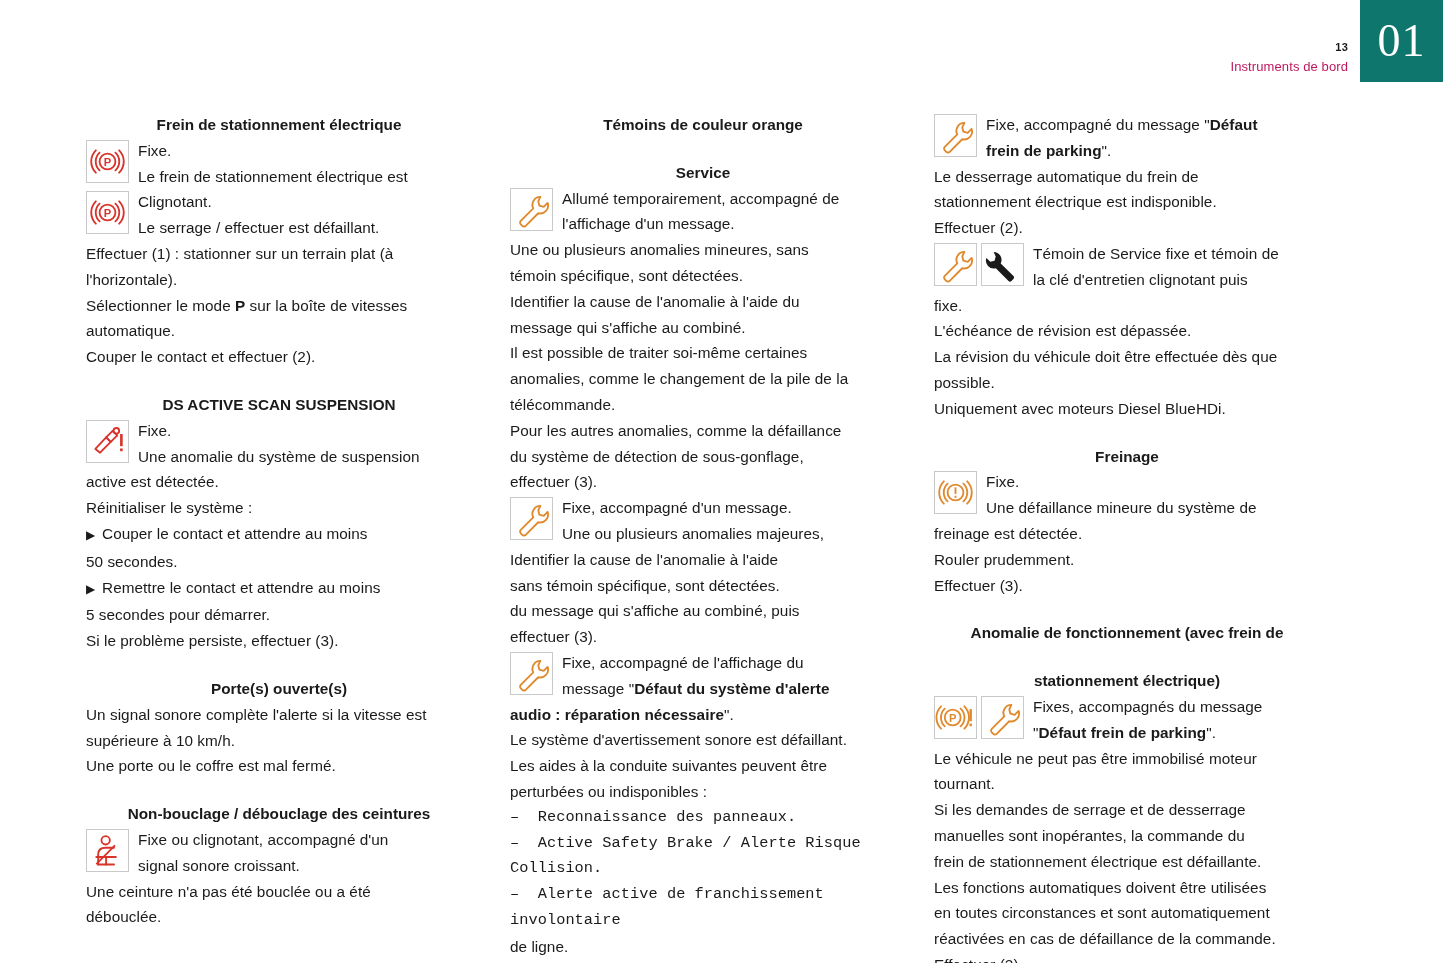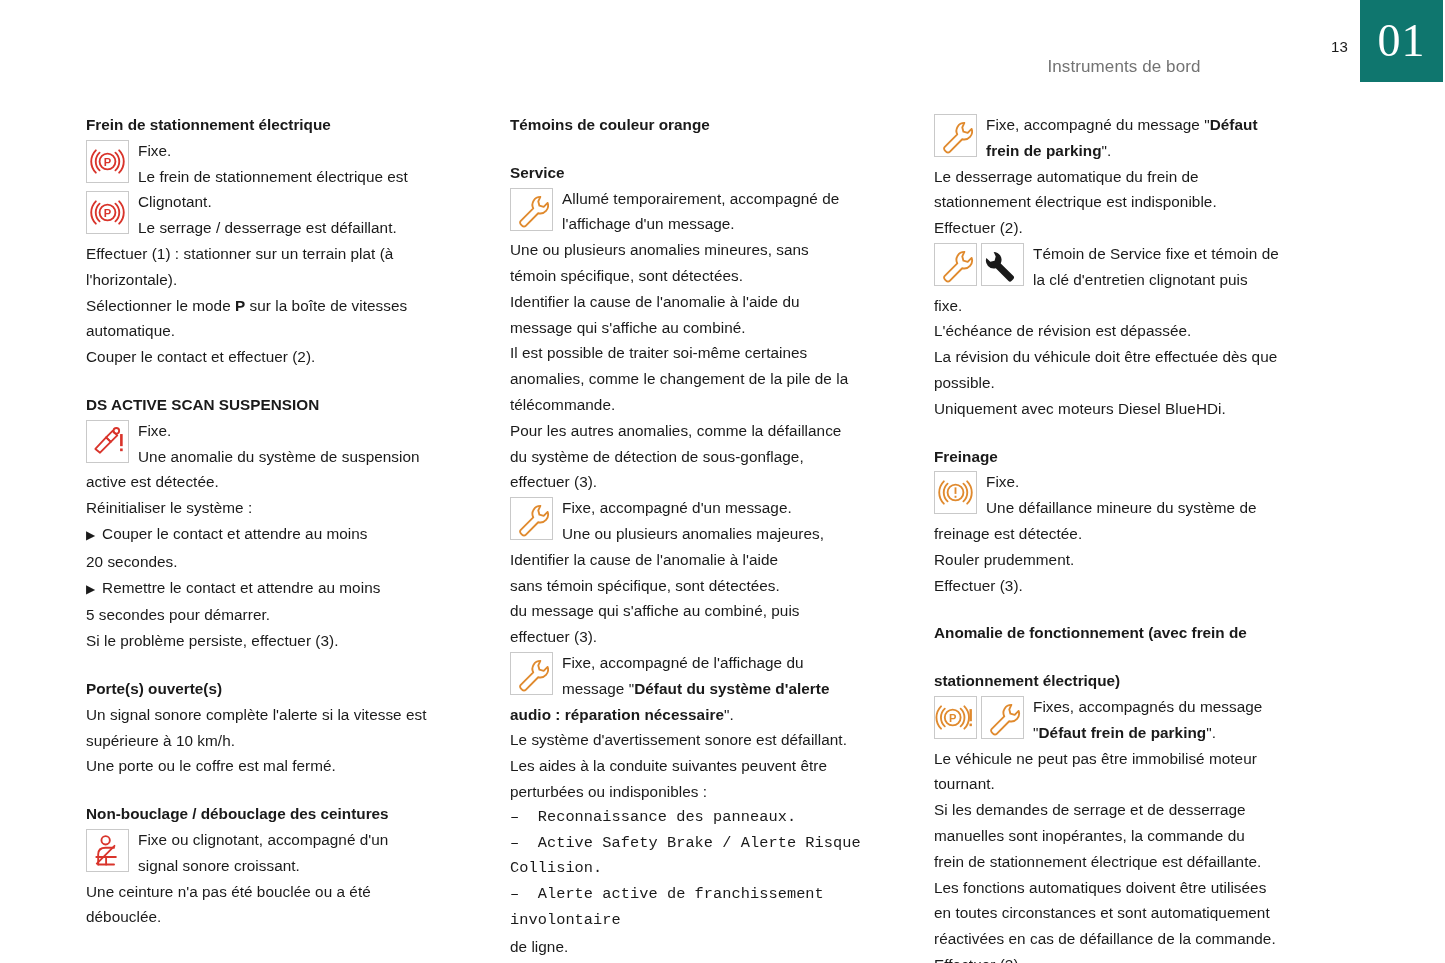--- a/index.html
+++ b/index.html
@@ -39,31 +39,30 @@
     letter-spacing: 1px;
   }
   .header-text {
     position: absolute;
     top: 38px;
     left: 900px;
     width: 448px;
     text-align: right;
   }
   .header-pagenum {
-    font-size: 15px;
-    font-weight: normal;
+    font-size: 11px;
+    font-weight: bold;
     line-height: 18px;
     letter-spacing: .2px;
   }
   .header-title {
-    font-size: 17px;
+    font-size: 13px;
     line-height: 22px;
     letter-spacing: .1px;
-    color: #737373;
-    text-align: center;
+    color: #be185d;
   }
 
   
   .columns {
     position: absolute;
     top: 112px;
     left: 0;
     width: 1445px;
     display: flex;
   }
@@ -76,20 +75,21 @@
   .col-1 { margin-left: 86px; }
   .col-2 { margin-left: 38px; }
   .col-3 { margin-left: 38px; }
 
   h3.sec-head {
     font-size: 15.3px;
     font-weight: bold;
     line-height: 25.8px;
     margin: 0;
     letter-spacing: 0px;
+    text-align: center;
   }
   h3.sec-head.spaced { margin-top: 22px; }
 
   p.body {
     margin: 0;
     font-size: 15.3px;
     line-height: 25.8px;
   }
   p.body b { font-weight: bold; }
 
@@ -154,21 +154,21 @@
               <g transform="translate(0,0)">
                 <circle cx="22" cy="22" r="8.5" fill="none" stroke="#d9342b" stroke-width="2"></circle>
                 <text x="22" y="27" font-family="Liberation Sans, sans-serif" font-size="12" font-weight="bold" fill="#d9342b" text-anchor="middle">P</text>
                 <path d="M13.5 12.5 A 13 13 0 0 0 13.5 31.5" fill="none" stroke="#d9342b" stroke-width="2" stroke-linecap="round"></path>
                 <path d="M9.5 10 A 17 17 0 0 0 9.5 34" fill="none" stroke="#d9342b" stroke-width="2" stroke-linecap="round"></path>
                 <path d="M30.5 12.5 A 13 13 0 0 1 30.5 31.5" fill="none" stroke="#d9342b" stroke-width="2" stroke-linecap="round"></path>
                 <path d="M34.5 10 A 17 17 0 0 1 34.5 34" fill="none" stroke="#d9342b" stroke-width="2" stroke-linecap="round"></path>
               </g>
             </svg></span></span>
         <span class="lead">Clignotant.</span>
-        <span class="lead">Le serrage / desserrage est défaillant.</span>
+        <span class="lead">Le serrage / effectuer est défaillant.</span>
       </div>
       <p class="body">Effectuer (1) : stationner sur un terrain plat (à</p>
       <p class="body">l'horizontale).</p>
       <p class="body"><span>Sélectionner le mode </span><b>P</b><span> sur la boîte de vitesses</span></p>
       <p class="body">automatique.</p>
       <p class="body">Couper le contact et effectuer (2).</p>
       <h3 class="sec-head spaced">DS ACTIVE SCAN SUSPENSION</h3>
       <div class="icon-block">
         <span class="icons"><span class="tell"><svg viewBox="0 0 44 44" xmlns="http://www.w3.org/2000/svg">
               <g stroke="#d9342b" stroke-width="2" fill="none" stroke-linejoin="round" stroke-linecap="round">
@@ -178,21 +178,21 @@
               </g>
               <rect x="35.5" y="14" width="2.8" height="13" fill="#d9342b"></rect>
               <rect x="35.5" y="29.5" width="2.8" height="2.9" fill="#d9342b"></rect>
             </svg></span></span>
         <span class="lead">Fixe.</span>
         <span class="lead">Une anomalie du système de suspension</span>
       </div>
       <p class="body">active est détectée.</p>
       <p class="body">Réinitialiser le système :</p>
       <p class="body arrow-line"><span class="arrow-glyph">▶&nbsp;&nbsp;</span><span>Couper le contact et attendre au moins</span></p>
-      <p class="body">20 secondes.</p>
+      <p class="body">50 secondes.</p>
       <p class="body arrow-line"><span class="arrow-glyph">▶&nbsp;&nbsp;</span><span>Remettre le contact et attendre au moins</span></p>
       <p class="body">5 secondes pour démarrer.</p>
       <p class="body">Si le problème persiste, effectuer (3).</p>
       <h3 class="sec-head spaced">Porte(s) ouverte(s)</h3>
       <p class="body">Un signal sonore complète l'alerte si la vitesse est</p>
       <p class="body">supérieure à 10 km/h.</p>
       <p class="body">Une porte ou le coffre est mal fermé.</p>
       <h3 class="sec-head spaced">Non-bouclage / débouclage des ceintures</h3>
       <div class="icon-block">
         <span class="icons"><span class="tell"><svg viewBox="0 0 44 44" xmlns="http://www.w3.org/2000/svg">

